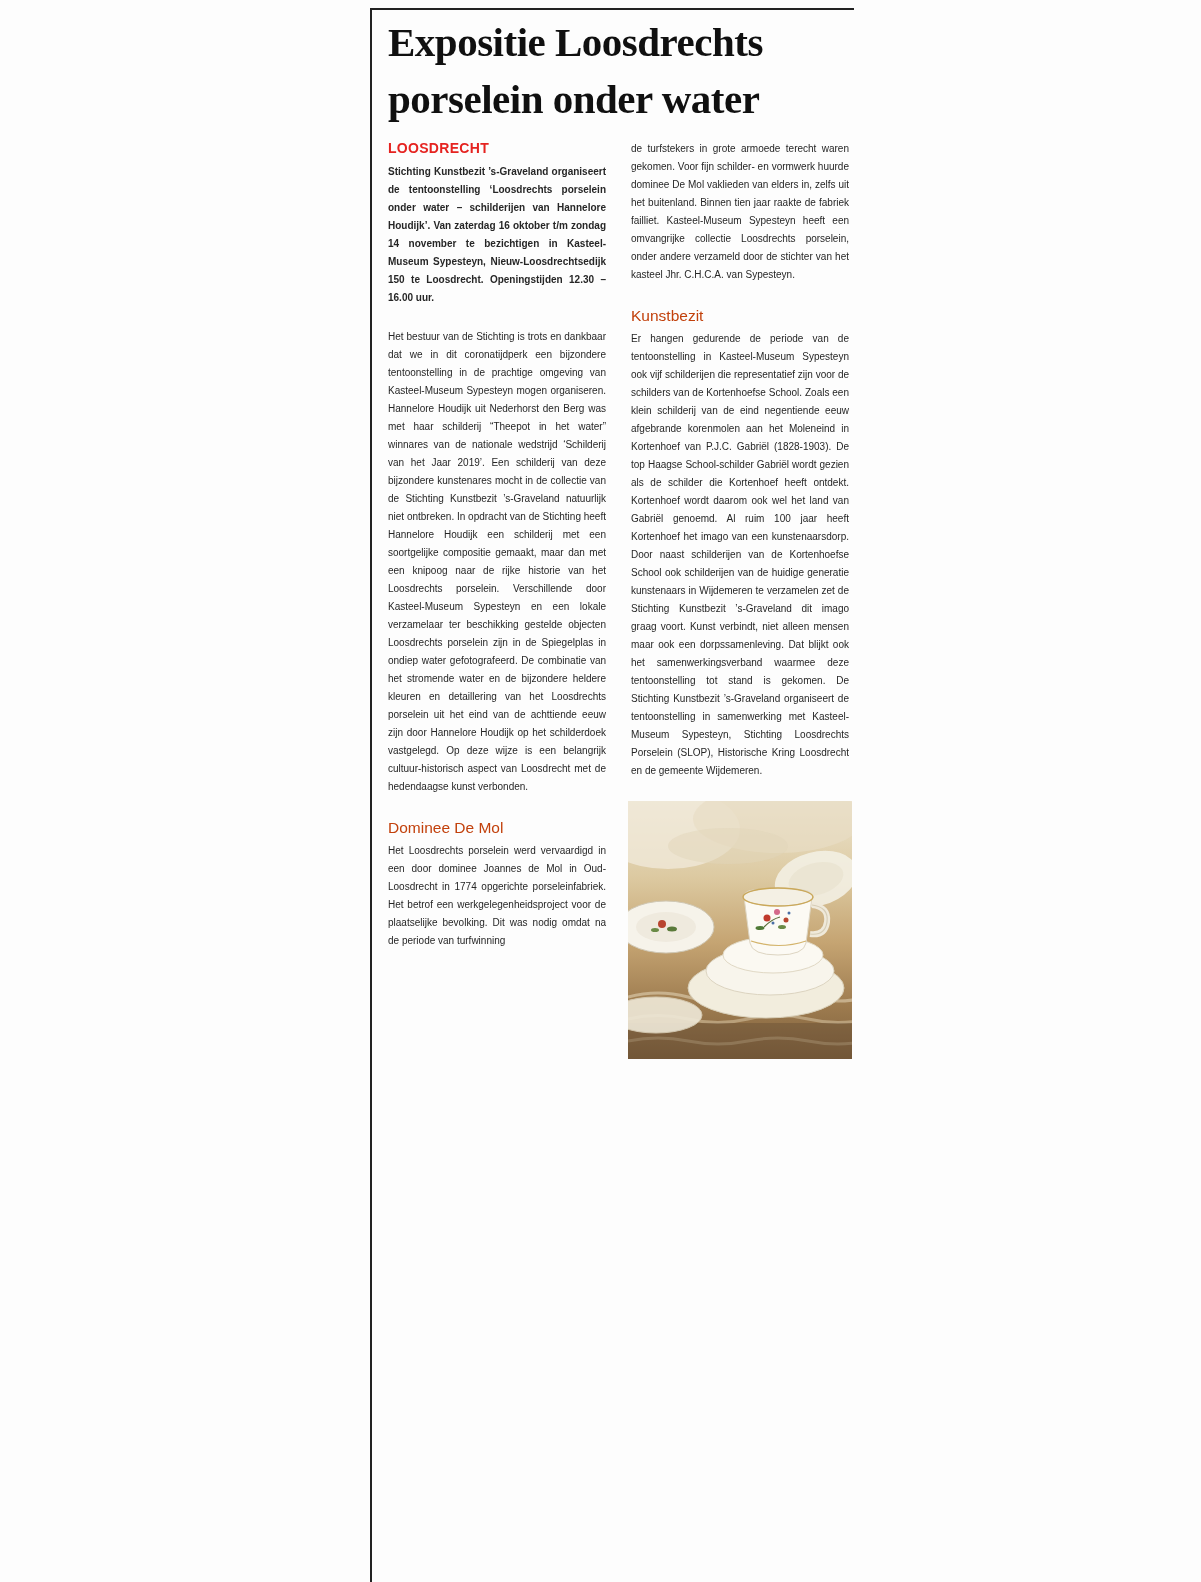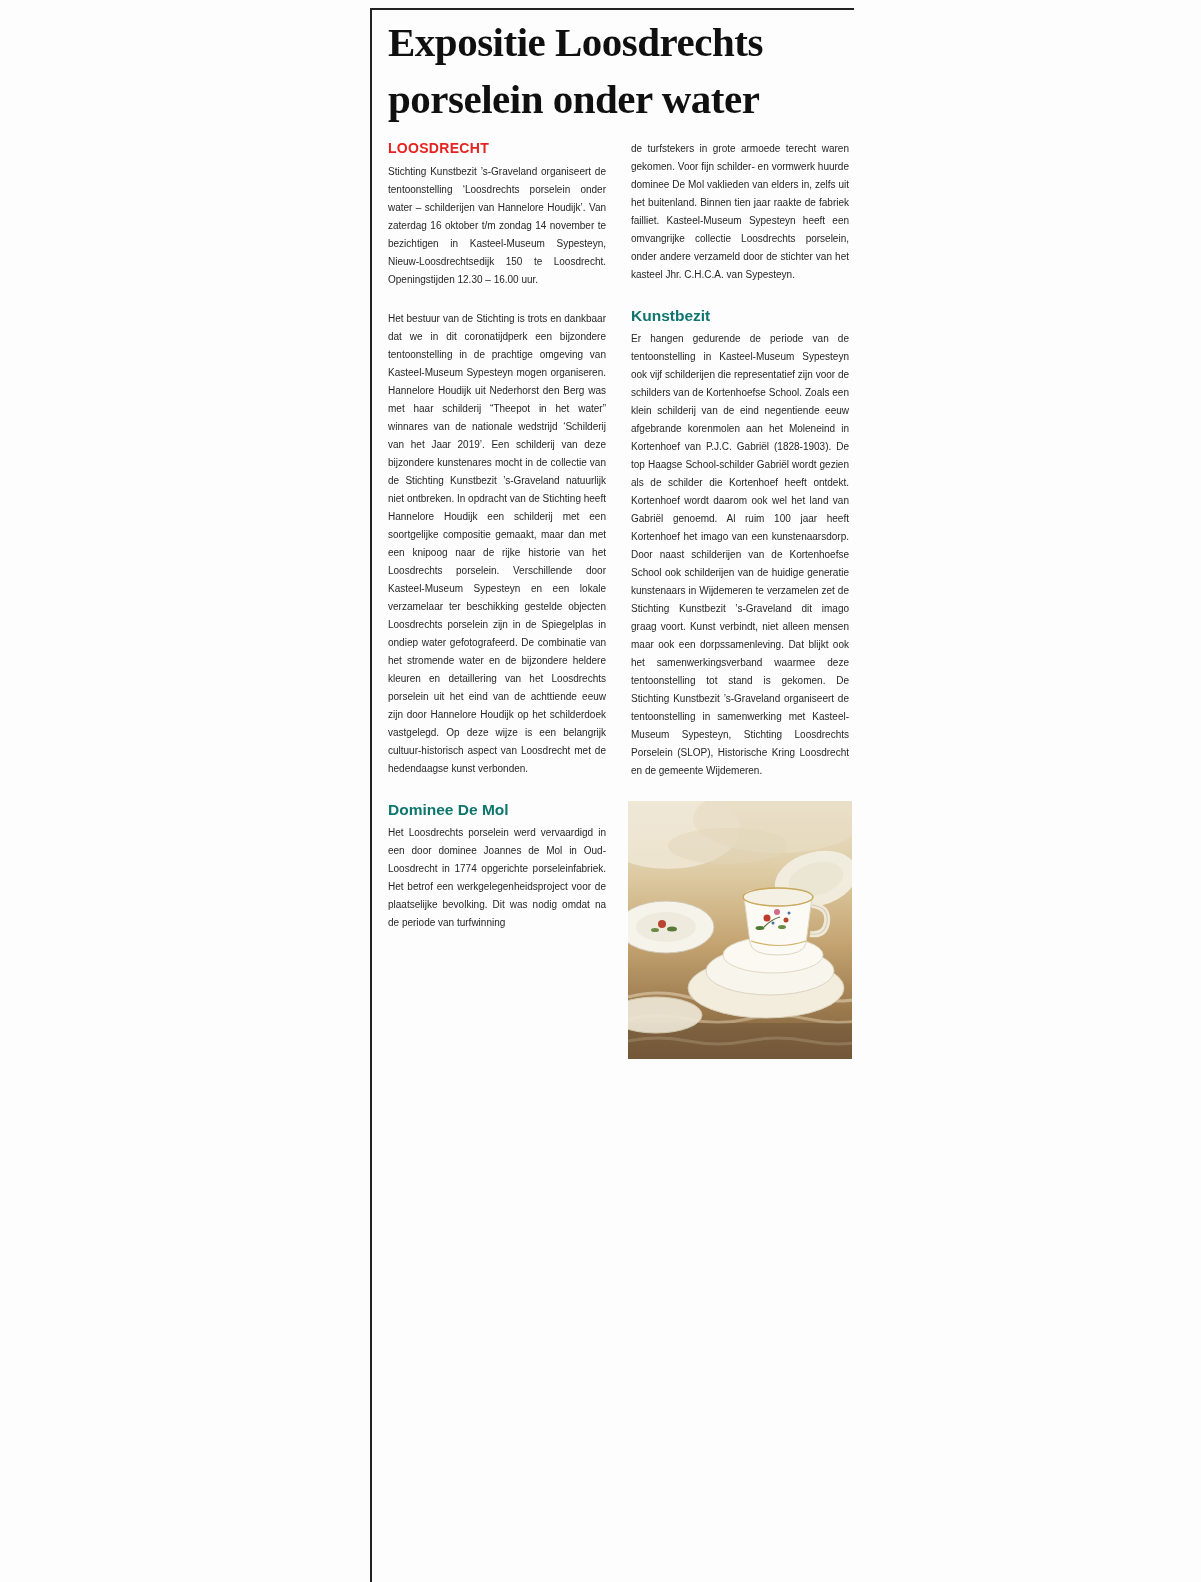--- a/index.html
+++ b/index.html
@@ -55,28 +55,28 @@
   }
   p.para{
     font-size:10px;
     line-height:18px;
     text-align:justify;
     hyphens:auto;
     -webkit-hyphens:auto;
     margin-bottom:21px;
   }
   p.lead{
-    font-weight:400;
+    font-weight:700;
   }
   h2.subhead{
     font-size:15.5px;
-    font-weight:700;
+    font-weight:400;
     line-height:21px;
     margin-bottom:4px;
-    color:#0f766e;
+    color:#c2410c;
   }
   .photo{
     width:224px;
     height:258px;
     margin-left:-3px;
     margin-top:10px;
     overflow:hidden;
     background:#cdb186;
   }
   .photo svg{display:block;width:100%;height:100%;}

